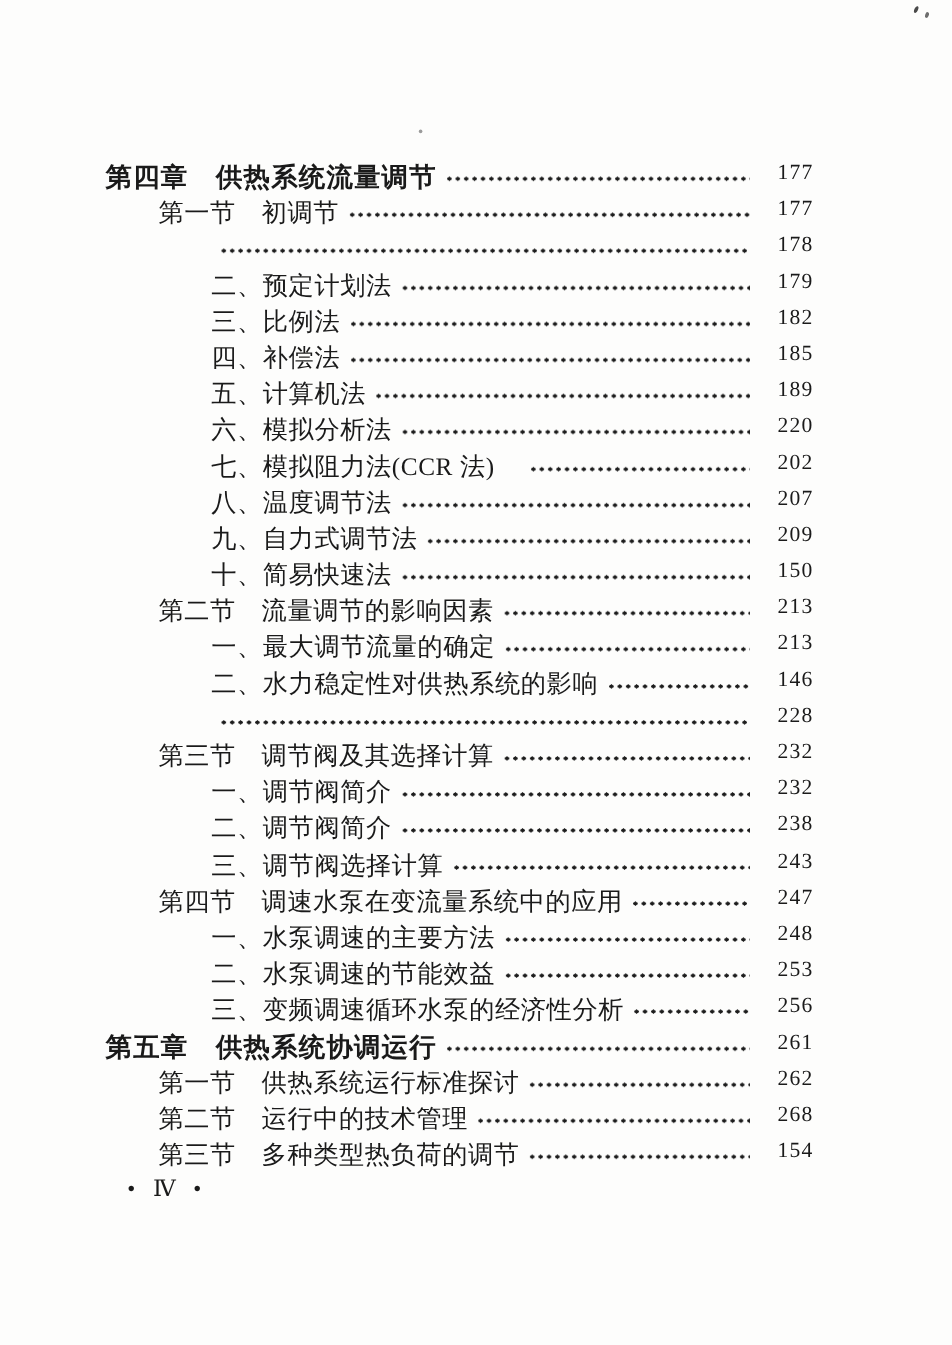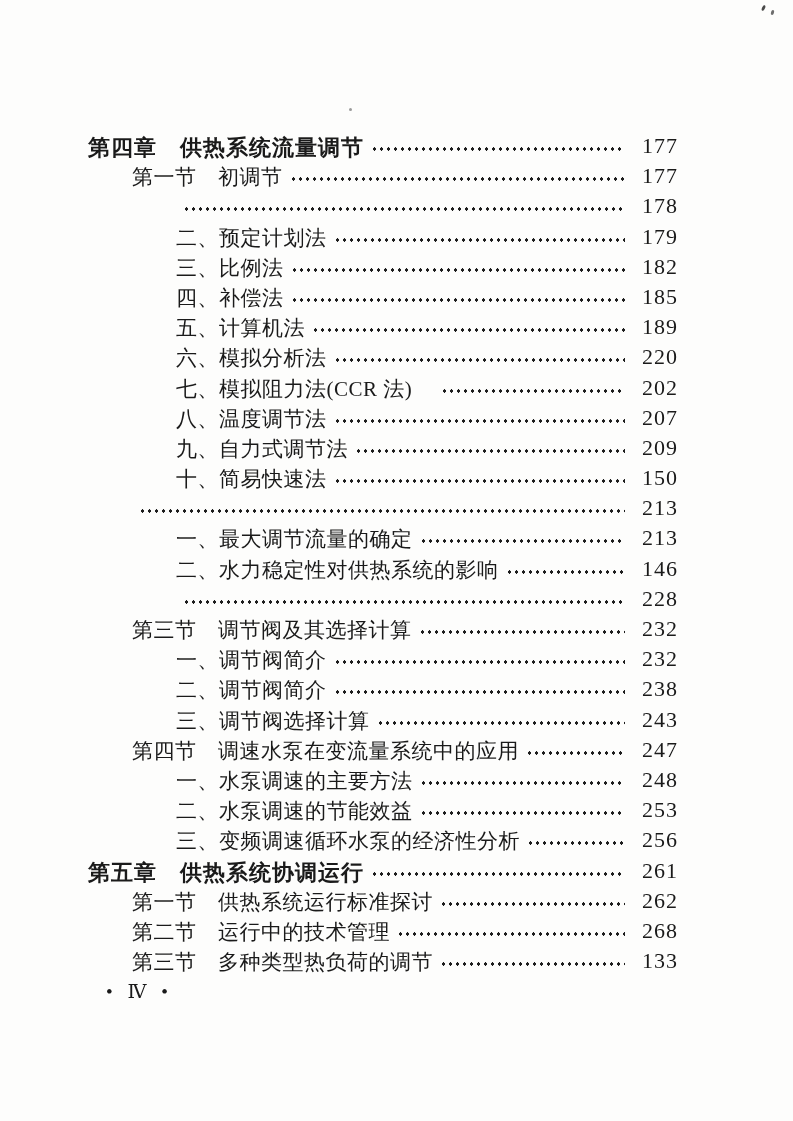--- a/index.html
+++ b/index.html
@@ -44,21 +44,21 @@
     background-image: radial-gradient(circle, #1d1d1d 40%, rgba(0,0,0,0) 46%);
     background-size: 7px 4.2px;
     background-repeat: repeat-x;
     background-position: left 54%;
     min-width: 12px;
   }
   .page-num {
     flex: none;
     width: 44px;
     text-align: right;
-    font-size: 22px;
+    font-size: 18px;
     font-weight: normal;
     letter-spacing: 1px;
     font-family: "Liberation Serif", "DejaVu Serif", serif;
   }
   .footer {
     position: absolute;
     left: 106px;
     top: 980px;
     font-size: 19px;
     letter-spacing: 5px;
@@ -132,20 +132,21 @@
     <span class="label">九、自力式调节法</span>
     <span class="leader"></span>
     <span class="page-num">209</span>
   </div>
       <div class="row level-item">
     <span class="label">十、简易快速法</span>
     <span class="leader"></span>
     <span class="page-num">150</span>
   </div>
       <div class="row level-section">
+    <span class="label">第二节　流量调节的影响因素</span>
     <span class="leader"></span>
     <span class="page-num">213</span>
   </div>
       <div class="row level-item">
     <span class="label">一、最大调节流量的确定</span>
     <span class="leader"></span>
     <span class="page-num">213</span>
   </div>
       <div class="row level-item">
     <span class="label">二、水力稳定性对供热系统的影响</span>
@@ -207,21 +208,21 @@
     <span class="page-num">262</span>
   </div>
       <div class="row level-section">
     <span class="label">第二节　运行中的技术管理</span>
     <span class="leader"></span>
     <span class="page-num">268</span>
   </div>
       <div class="row level-section">
     <span class="label">第三节　多种类型热负荷的调节</span>
     <span class="leader"></span>
-    <span class="page-num">133</span>
+    <span class="page-num">154</span>
   </div>
     </div>
 
   <div class="footer">
     <span>• Ⅳ •</span>
   </div>
 
   <div class="artifact a1"></div>
   <div class="artifact a2"></div>
   <div class="artifact a3"></div>

